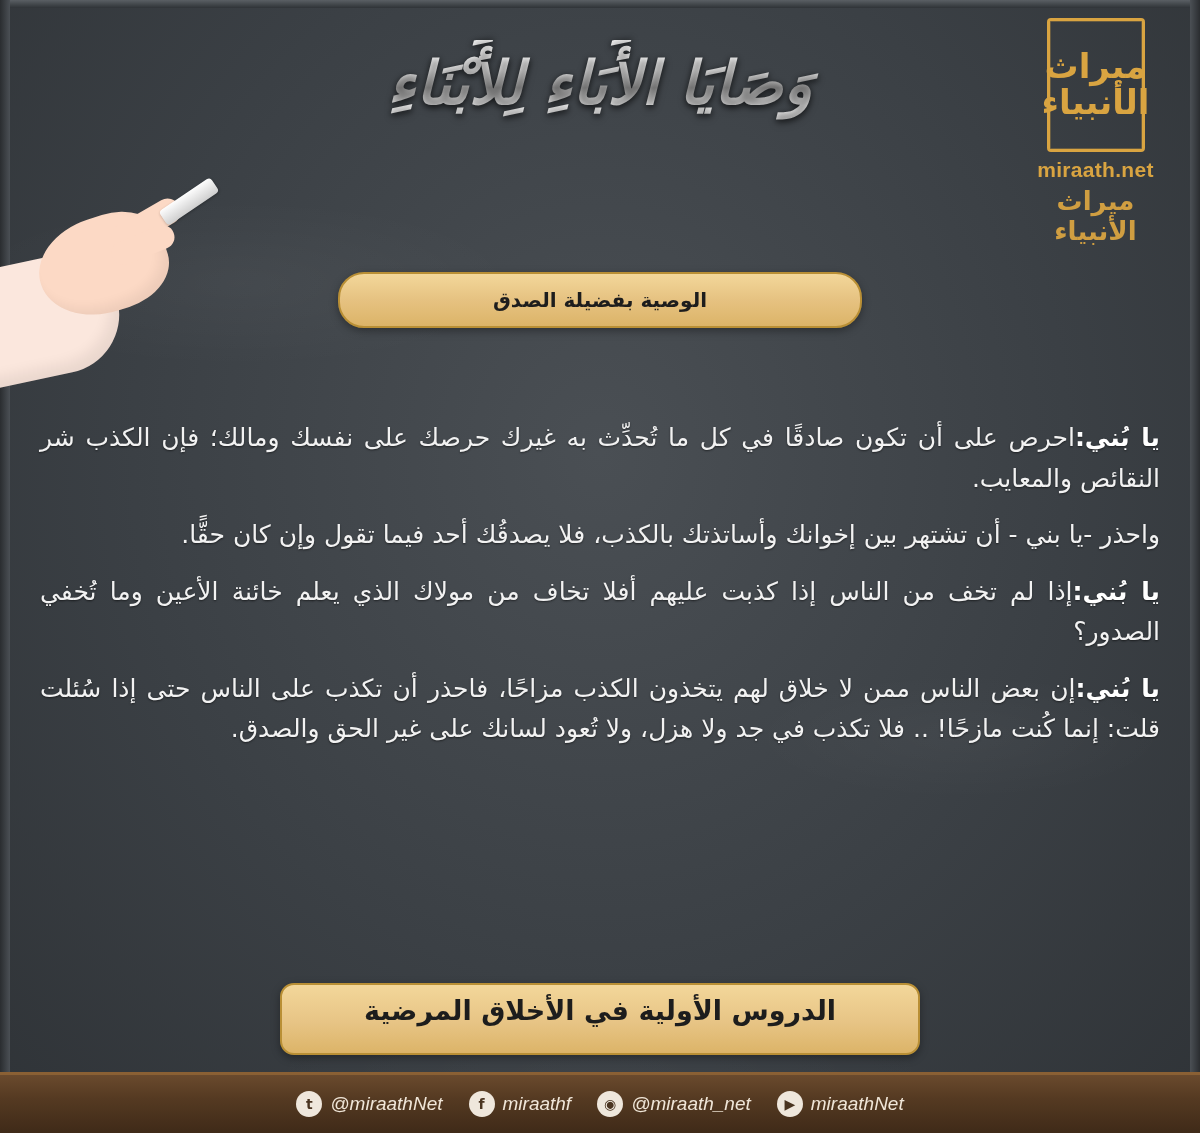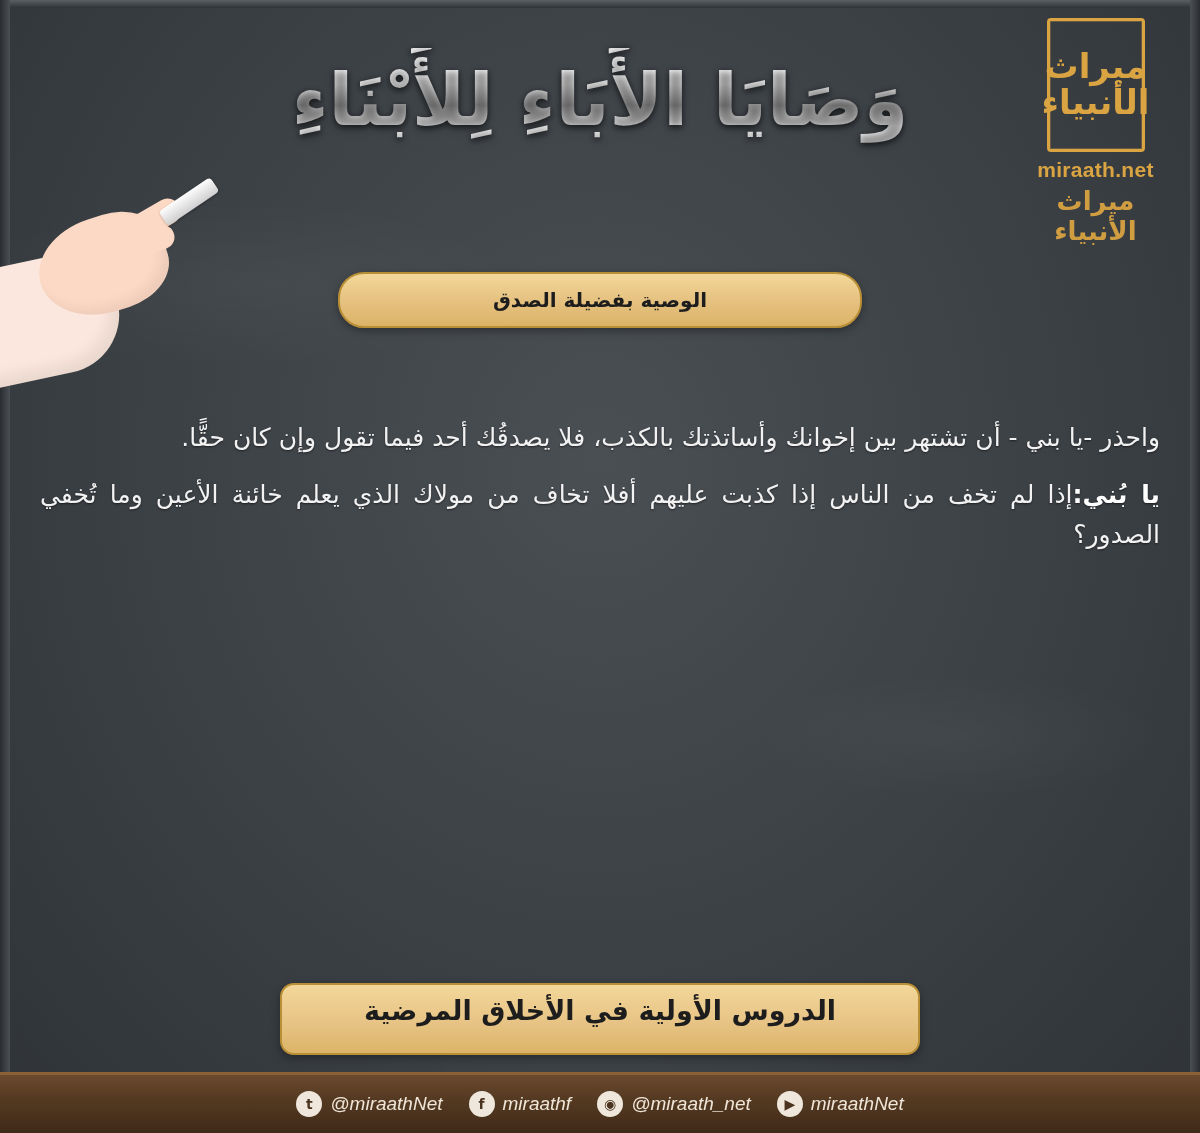--- a/index.html
+++ b/index.html
@@ -51,29 +51,30 @@
   .logo-ar{
     margin-top:4px;color:#d9a441;font-size:26px;font-weight:bold;opacity:.95;
   }
 
   
   .title{
     position:absolute;top:40px;left:0;width:1200px;text-align:center;
     pointer-events:none;
   }
   .title h1{
-    margin:8px;
-    font-size:72px;line-height:1.45;
+    margin:0;
+    font-size:60px;line-height:1.45;
     font-weight:bold;
     background:linear-gradient(180deg,#ffffff 0%,#e4e4e4 35%,#9a9a9a 55%,#f2f2f2 75%,#c9c9c9 100%);
     -webkit-background-clip:text;background-clip:text;
     color:transparent;
     -webkit-text-fill-color:transparent;
     text-shadow:0 2px 6px rgba(0,0,0,0.35);
     filter:drop-shadow(0 2px 3px rgba(0,0,0,.45));
+    font-style:italic;
   }
 
   
   .hand{position:absolute;left:-10px;top:205px;width:230px;height:200px;}
   .arm{
     position:absolute;left:-60px;top:58px;width:190px;height:118px;
     background:#fbe7dd;border-radius:8px 60px 60px 8px;transform:rotate(-12deg);
     box-shadow:inset -6px -10px 14px rgba(0,0,0,0.07);
   }
   .palm{
@@ -174,24 +175,30 @@
     <div class="finger f2"></div>
     <div class="chalk"></div>
   </div>
 
   <div class="ribbon">
     <span>الوصية بفضيلة الصدق</span>
   </div>
 
   <div class="body-text">
     <p>
+      <span class="lead">يا بُني:</span><span>احرص على أن تكون صادقًا في كل ما تُحدِّث به غيرك حرصك على نفسك ومالك؛ فإن الكذب شر النقائص والمعايب.</span>
+    </p>
+    <p>
       <span class="lead"></span><span>واحذر -يا بني - أن تشتهر بين إخوانك وأساتذتك بالكذب، فلا يصدقُك أحد فيما تقول وإن كان حقًّا.</span>
     </p>
     <p>
       <span class="lead">يا بُني:</span><span>إذا لم تخف من الناس إذا كذبت عليهم أفلا تخاف من مولاك الذي يعلم خائنة الأعين وما تُخفي الصدور؟</span>
+    </p>
+    <p>
+      <span class="lead">يا بُني:</span><span>إن بعض الناس ممن لا خلاق لهم يتخذون الكذب مزاحًا، فاحذر أن تكذب على الناس حتى إذا سُئلت قلت: إنما كُنت مازحًا! .. فلا تكذب في جد ولا هزل، ولا تُعود لسانك على غير الحق والصدق.</span>
     </p>
   </div>
 
   <div class="plaque">
     <div class="l1">الدروس الأولية في الأخلاق المرضية</div>
   </div>
 
   <div class="bottombar">
     <div class="social">
       <span class="ico">t</span>

